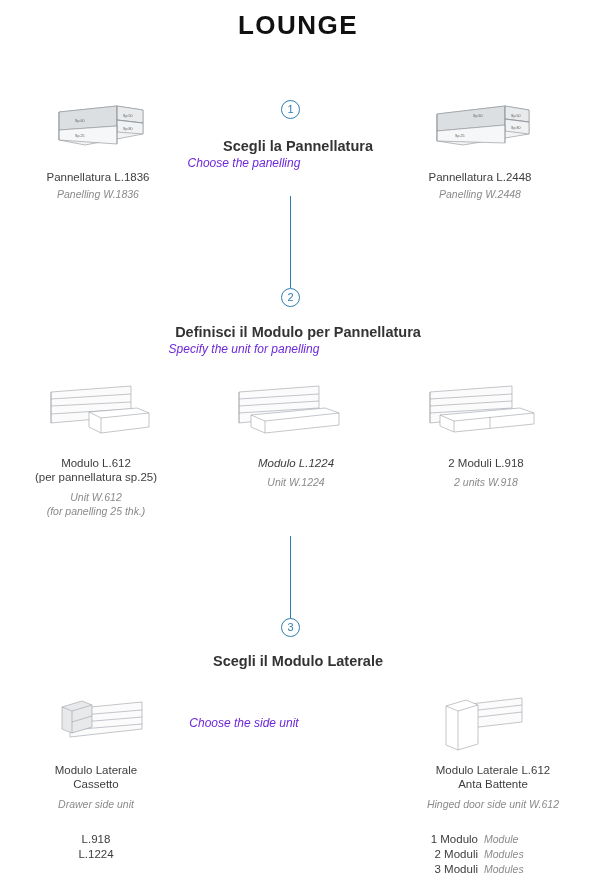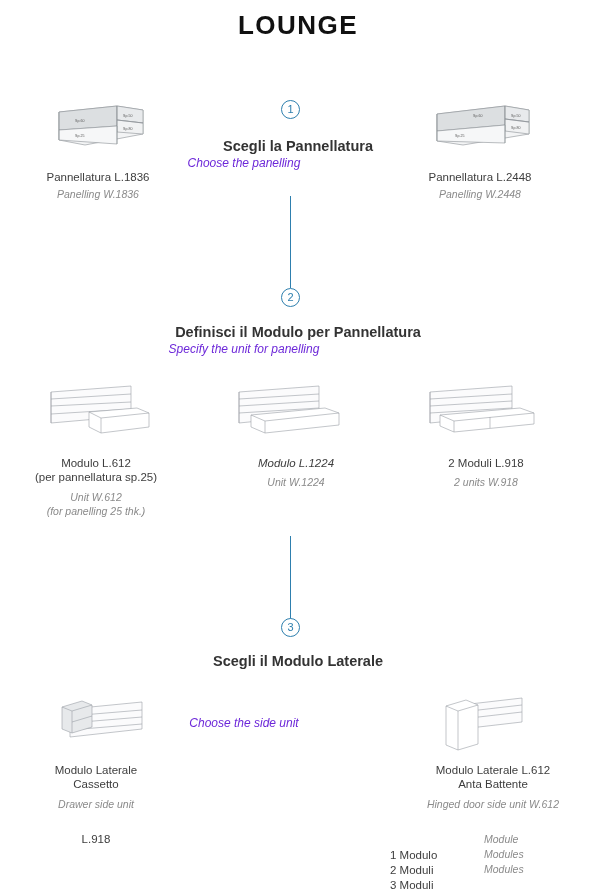--- a/index.html
+++ b/index.html
@@ -96,21 +96,21 @@
     text-align: center;
     font-size: 11.5px;
     line-height: 15px;
     color: #3d3d3d;
   }
   .qty-list {
     position: absolute;
     font-size: 11.5px;
     line-height: 15px;
     color: #3d3d3d;
-    margin-top: 16px;
+    text-align: right;
   }
   .qty-list-en {
     position: absolute;
     font-size: 10.5px;
     line-height: 15px;
     font-style: italic;
     color: #8a8a8a;
     text-align: left;
   }
   .micro {
@@ -250,20 +250,21 @@
       <path d="M16 27 L36 21"></path>
     </g>
   </svg>
 </div>
 <div class="cap" style="left:0px; top:763px; width:192px;">Modulo Laterale</div>
 <div class="cap" style="left:0px; top:777px; width:192px;">Cassetto</div>
 <div class="cap-it" style="left:0px; top:797px; width:192px;">Drawer side unit</div>
 
 <div class="size-list" style="left:0px; top:832px; width:192px;">
   <div>L.918</div>
+  <div>L.1224</div>
 </div>
 
 <div class="fig" style="left:440px; top:692px;">
   <svg width="92" height="66" viewBox="0 0 92 66">
     <g stroke="#9aa0a6" stroke-width="0.6" fill="none">
       <path d="M30 12 L82 6 L82 30 L30 36 Z" fill="#fbfbfc"></path>
       <path d="M30 19 L82 13"></path>
       <path d="M30 26 L82 20"></path>
       <path d="M6 14 L26 8 L38 13 L38 52 L18 58 L6 53 Z" fill="#ffffff"></path>
       <path d="M6 14 L18 19 L38 13"></path>

